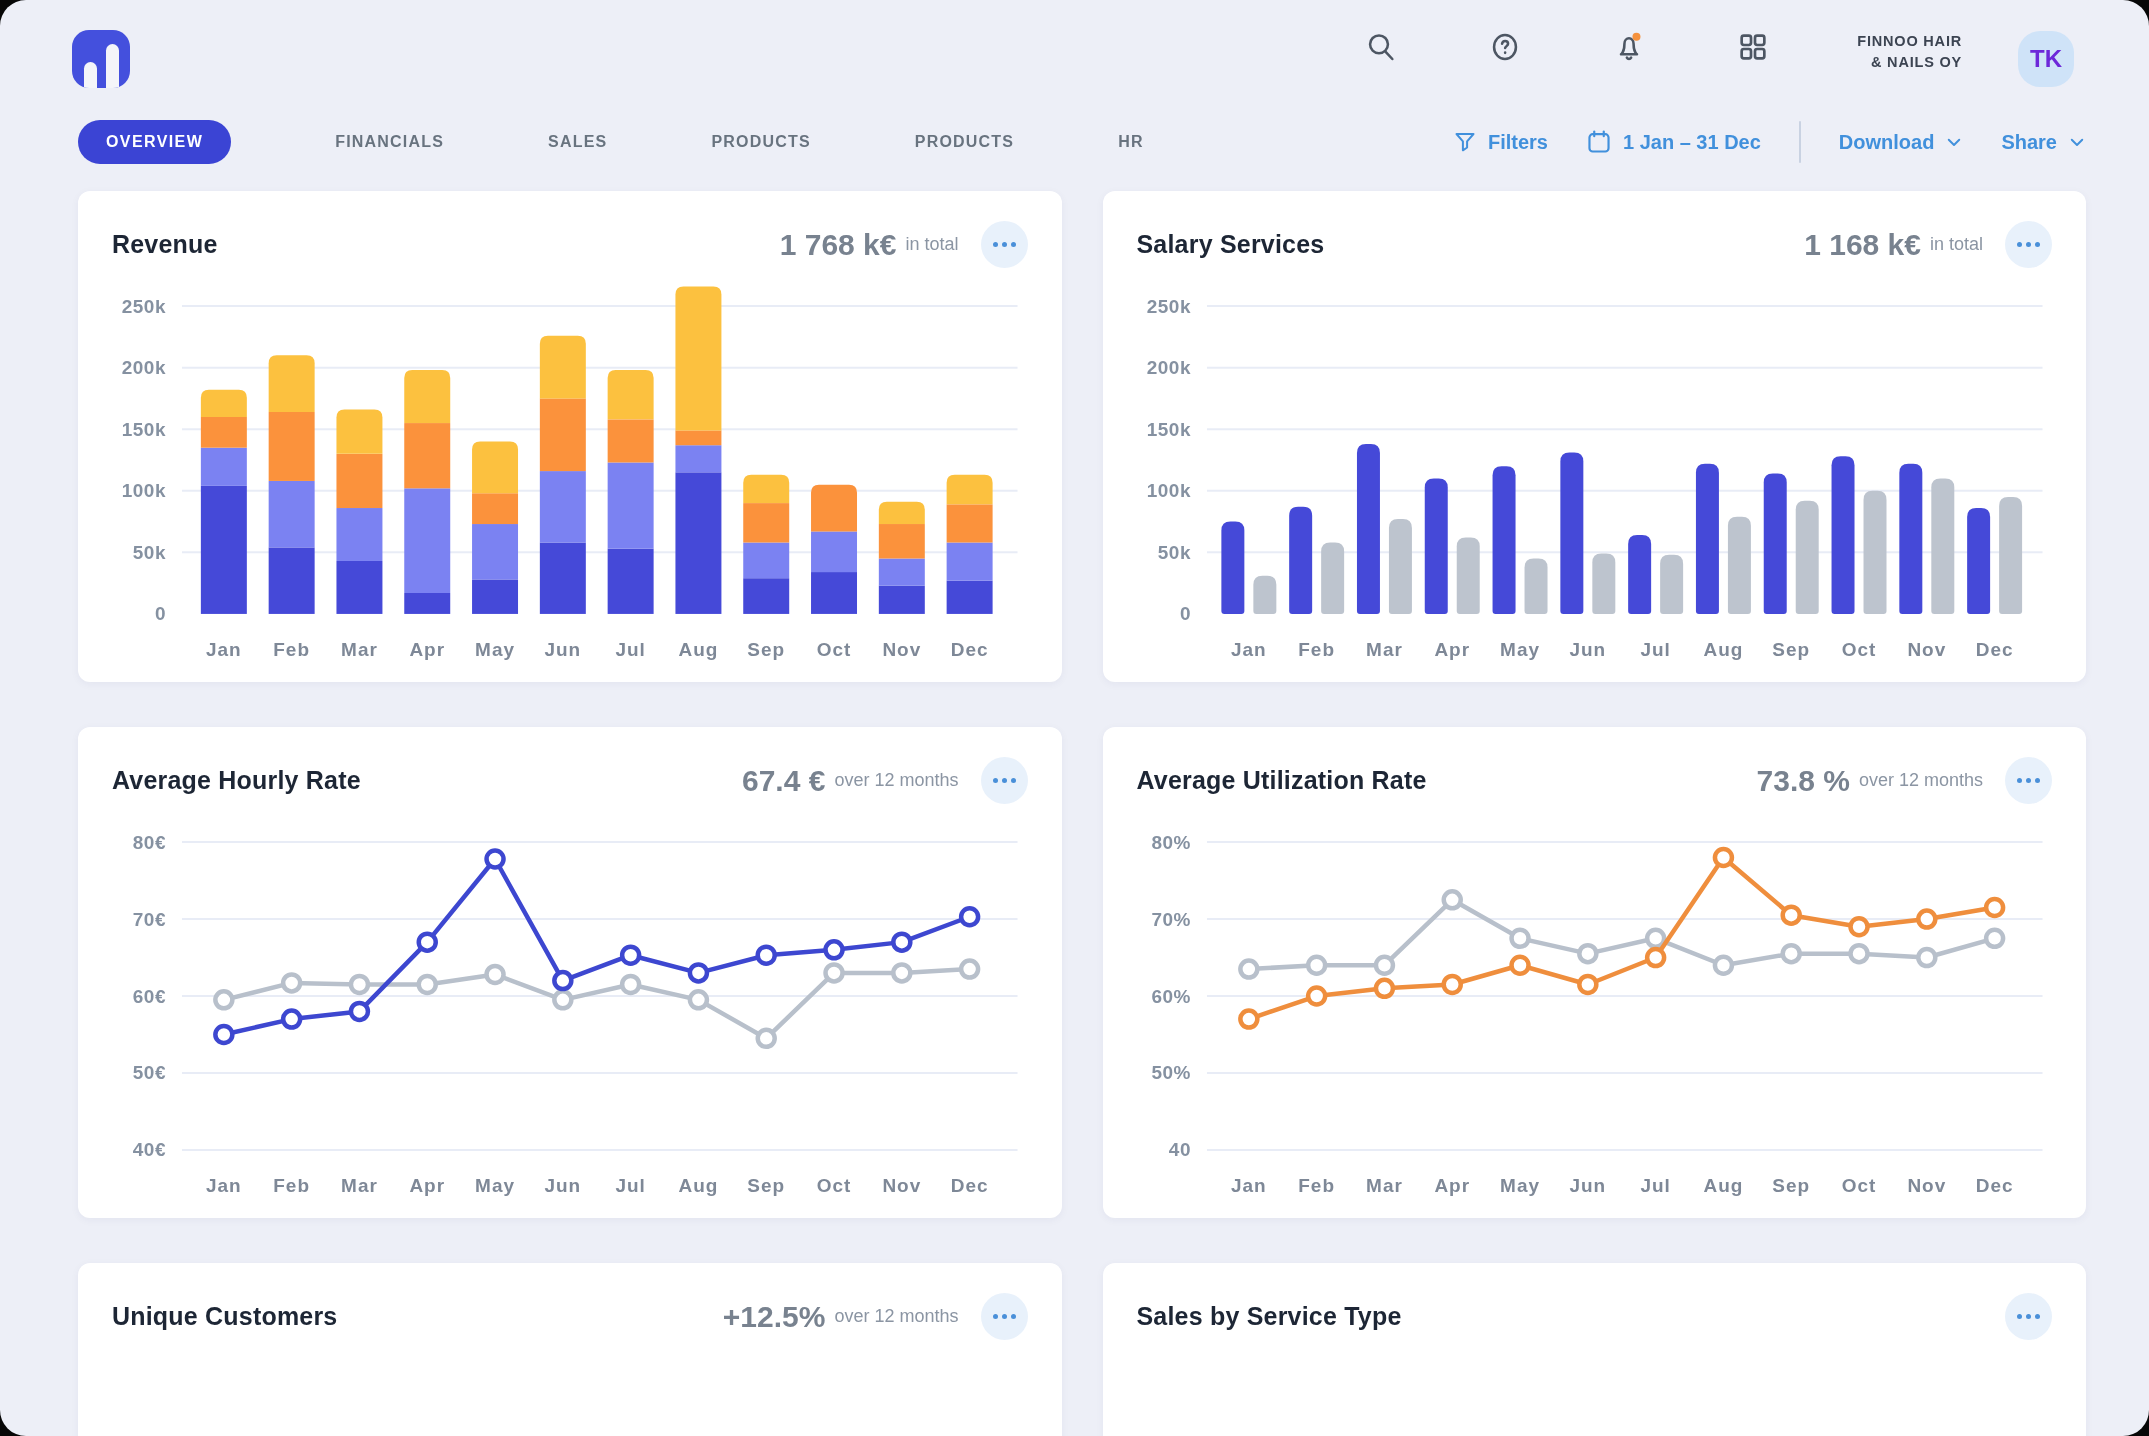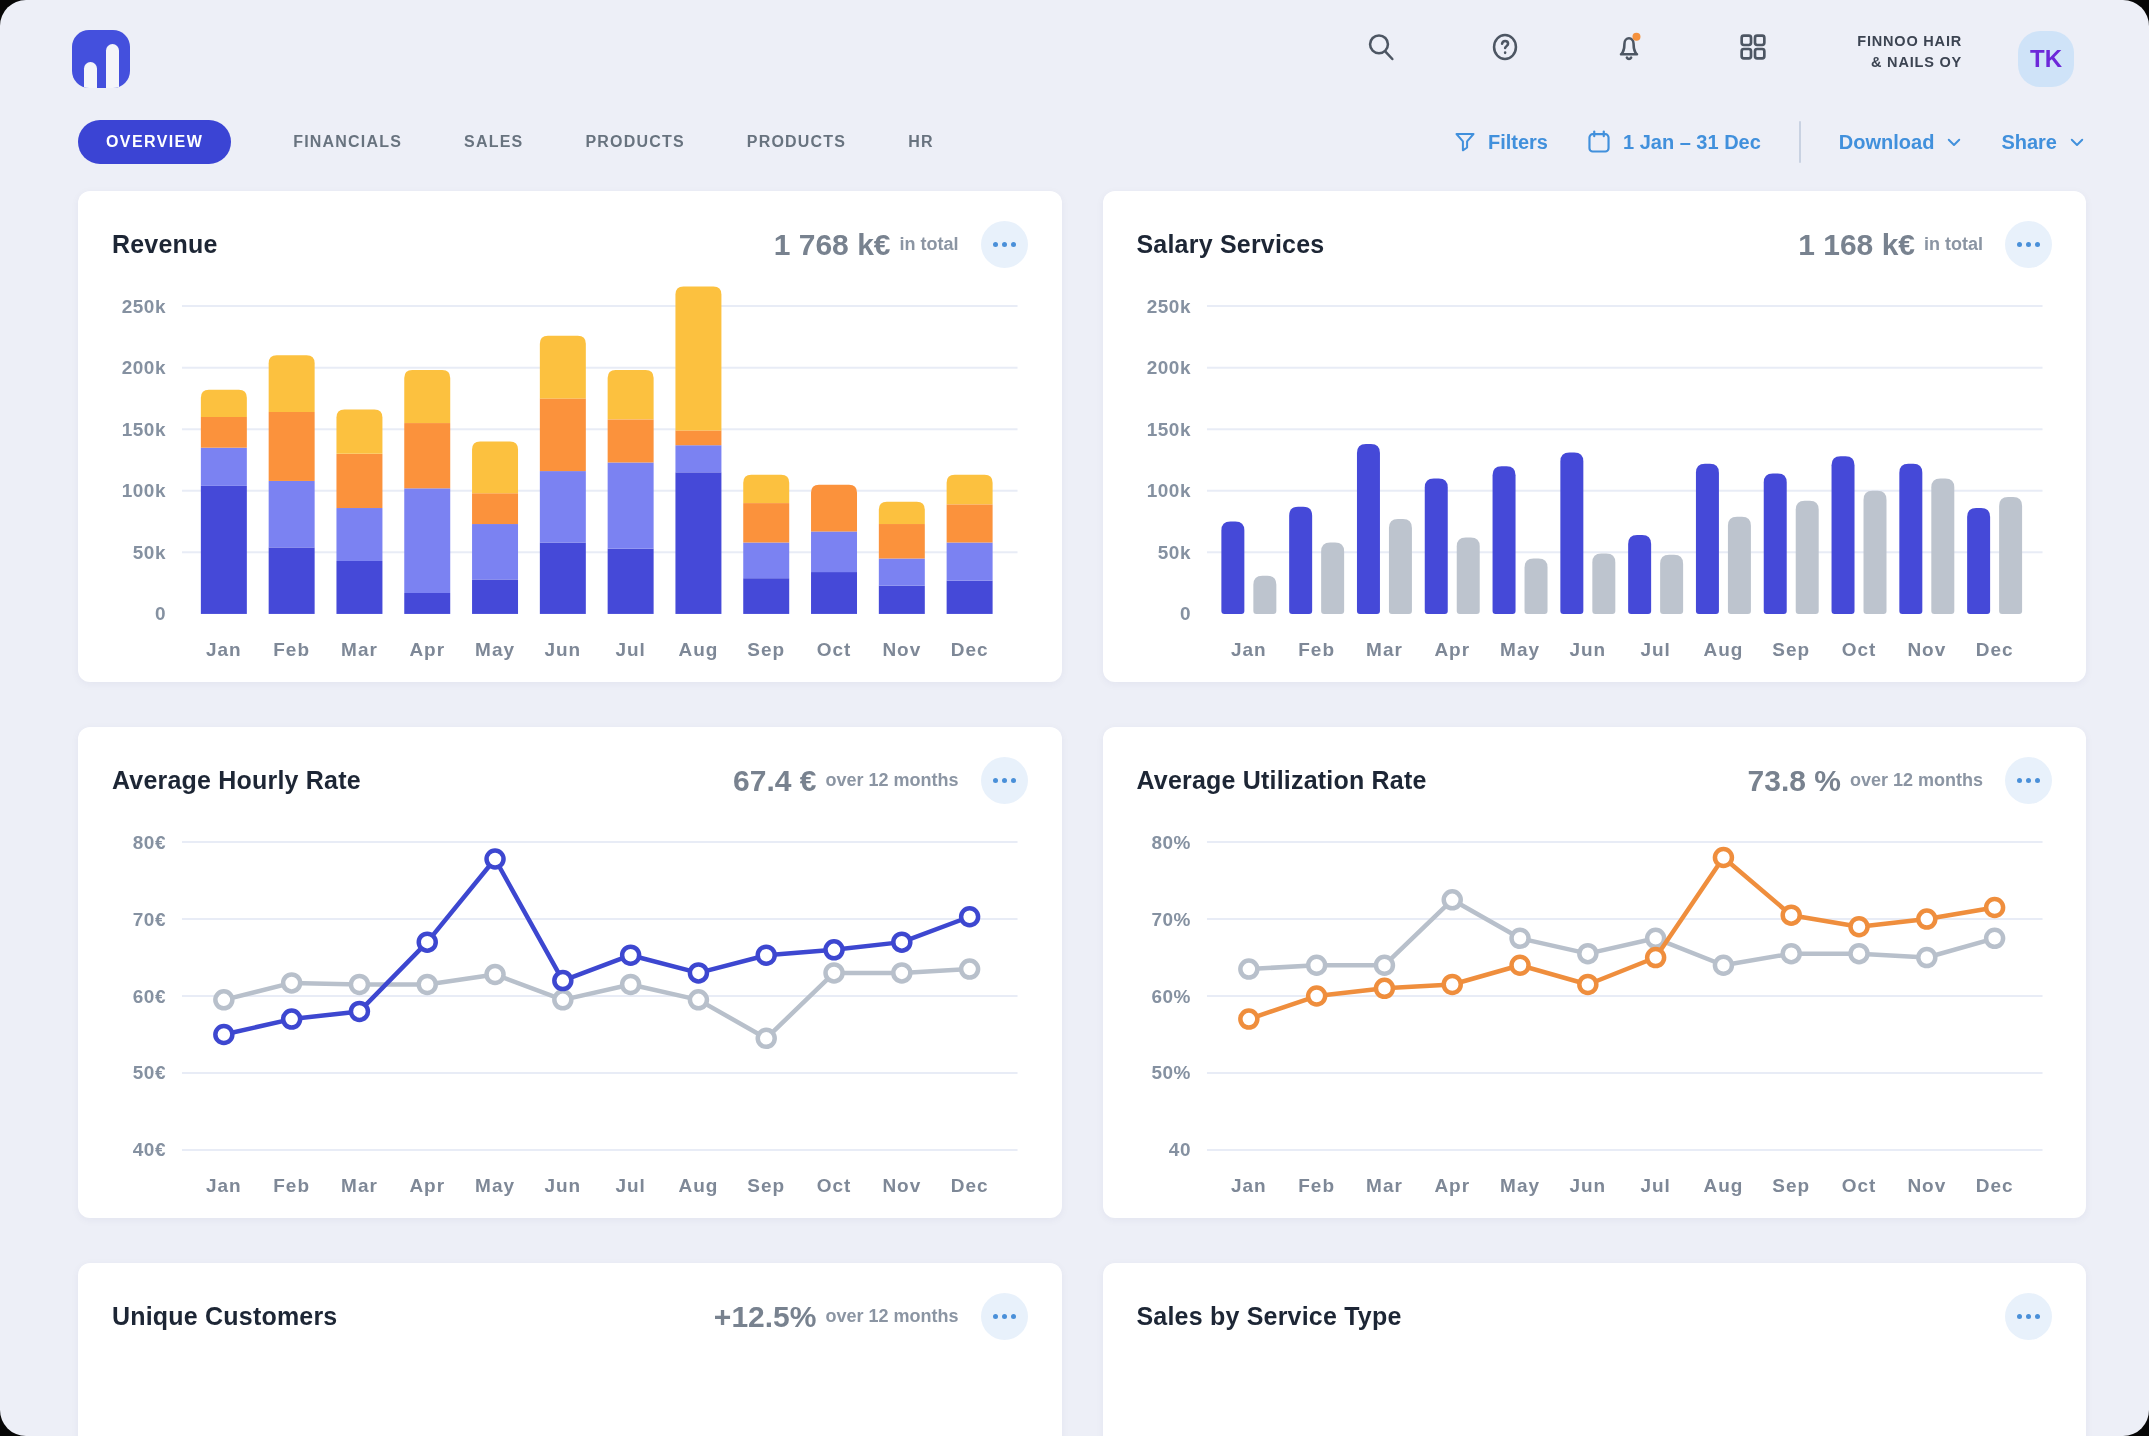--- a/index.html
+++ b/index.html
@@ -19,40 +19,40 @@
   .top-right{margin-left:auto;display:flex;align-items:flex-start;gap:92px;}
   .icon-btn{width:32px;height:32px;color:#4d5663;cursor:pointer;flex:none;}
   .icon-btn svg{width:100%;height:100%;display:block;}
   .company{font-size:14.5px;font-weight:700;letter-spacing:.8px;color:#3c4452;
     text-align:right;line-height:1.45;margin-left:-4px;}
   .avatar{width:56px;height:56px;border-radius:22px;background:#cfe3f8;color:#6d28d9;
     display:flex;align-items:center;justify-content:center;font-size:24px;font-weight:700;
     margin-left:-36px;cursor:pointer;}
 
   
-  .tabsbar{display:flex;align-items:center;margin-top:32px;padding:0 63px 0 78px;}
+  .tabsbar{display:flex;align-items:center;margin-top:32px;padding:0 63px 0 78px;gap:42px;}
   .pill{background:#3b44d4;color:#fff;border:none;border-radius:26px;padding:13px 28px;
     font-size:16px;font-weight:700;letter-spacing:1.4px;font-family:inherit;cursor:pointer;}
   .tab{margin-left:62px;font-size:16px;font-weight:700;letter-spacing:1.2px;color:#68737f;cursor:pointer;}
   .toolbar{margin-left:auto;display:flex;align-items:center;gap:38px;color:#4190dc;
     font-size:20px;font-weight:600;}
   .tool{display:flex;align-items:center;gap:11px;cursor:pointer;color:#4190dc;}
   .tool svg{display:block;}
   .vdiv{width:2px;height:42px;background:#c9d2e2;border-radius:1px;}
 
   
   .cards{display:grid;grid-template-columns:1fr 1fr;gap:45px 41px;margin:27px 63px 0 78px;}
   .card{background:#fff;border-radius:12px;padding:30px 34px 0;height:491px;box-sizing:border-box;
     box-shadow:0 2px 8px rgba(35,48,95,.05);}
   .card.short{height:420px;}
   .card-head{display:flex;align-items:center;}
   .card-title{margin:0;font-size:25px;font-weight:700;color:#1d2635;letter-spacing:.2px;}
   .spacer{flex:1;}
   .card-value{font-size:30px;font-weight:700;color:#78828f;}
-  .card-sub{font-size:18px;font-weight:700;color:#8b95a3;margin-left:9px;}
+  .card-sub{font-size:18px;font-weight:400;color:#8b95a3;margin-left:9px;}
   .more{width:47px;height:47px;border-radius:50%;background:#e8f1fb;border:none;margin-left:22px;
     display:flex;align-items:center;justify-content:center;gap:4px;cursor:pointer;flex:none;}
   .more i{width:5px;height:5px;border-radius:50%;background:#4a90d9;display:block;}
   svg.chart{width:100%;height:404px;display:block;margin-top:6px;}
   svg.chart text{font-family:"Liberation Sans",sans-serif;}
 </style>
 </head>
 <body>
 
 <div class="app">

